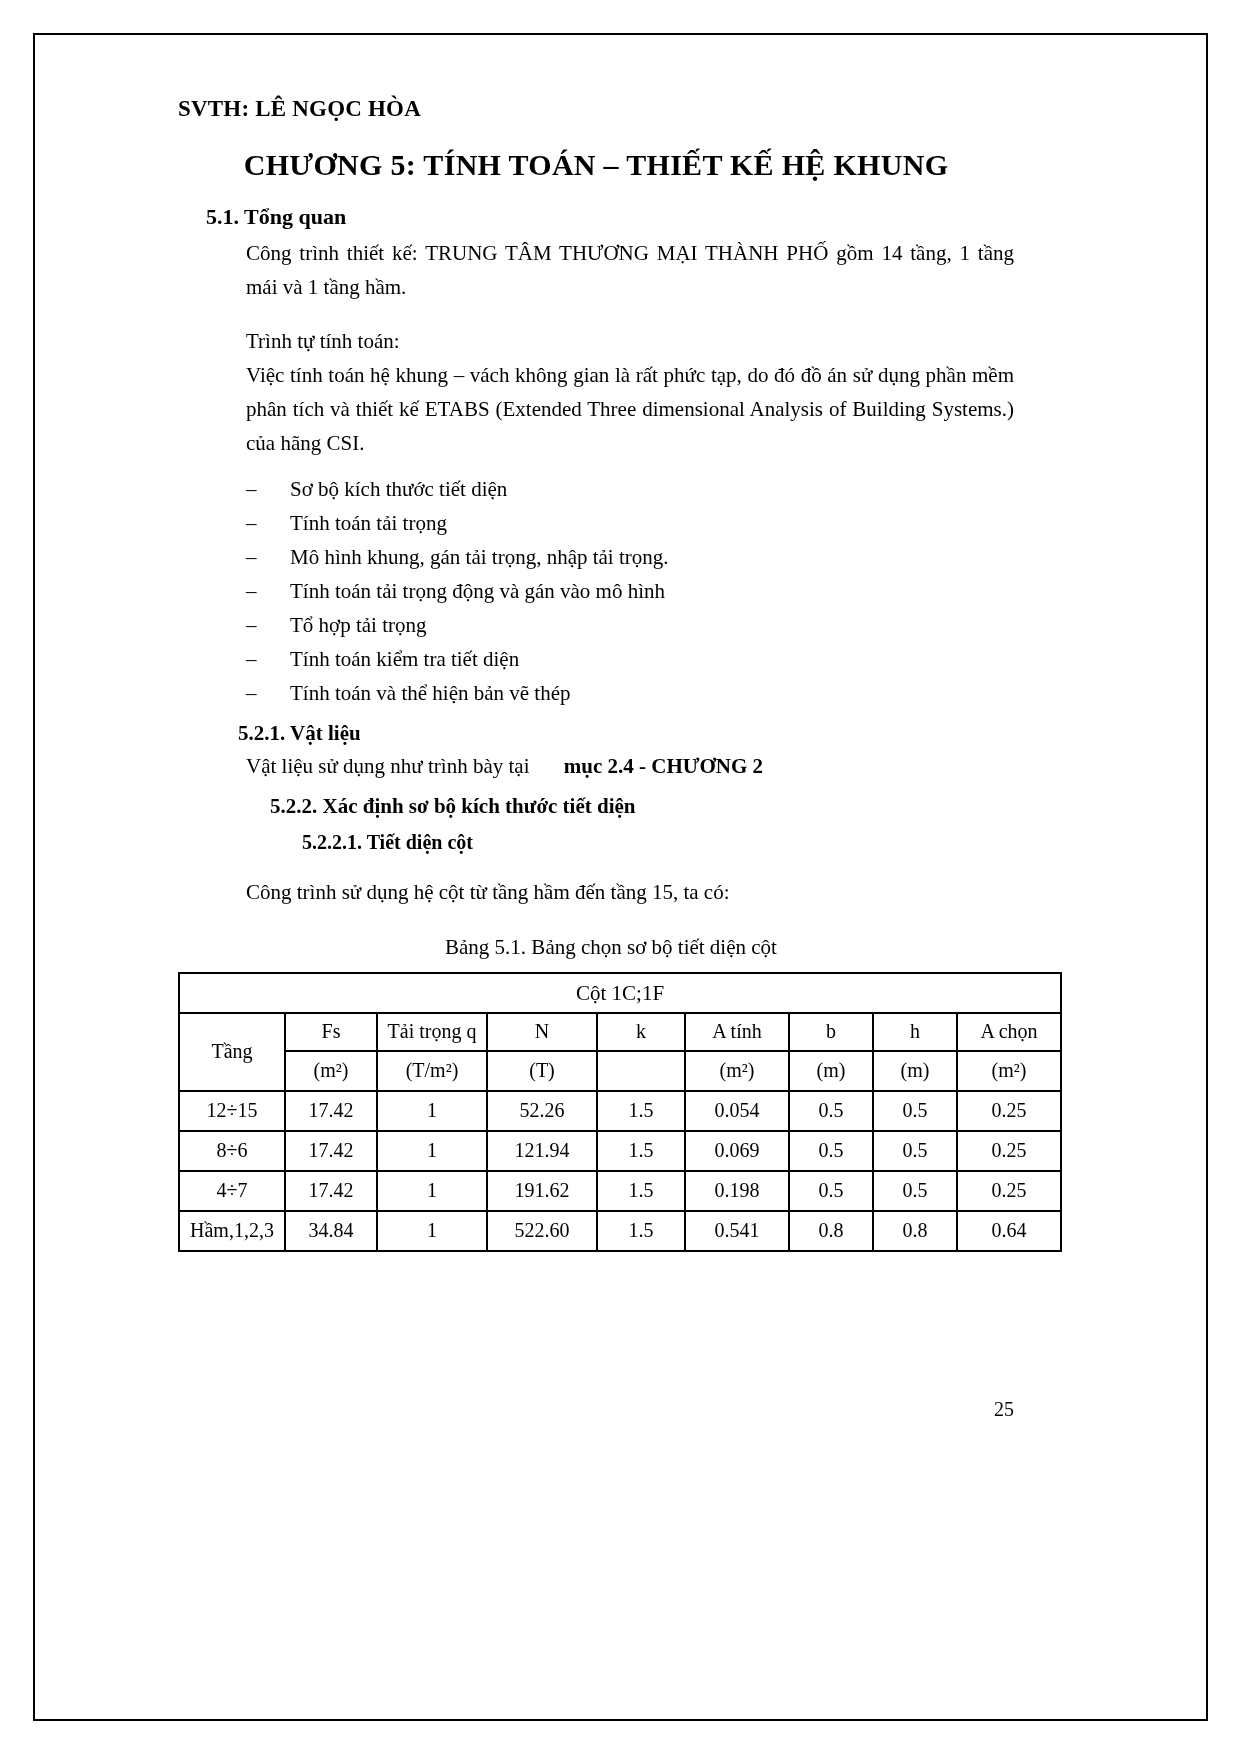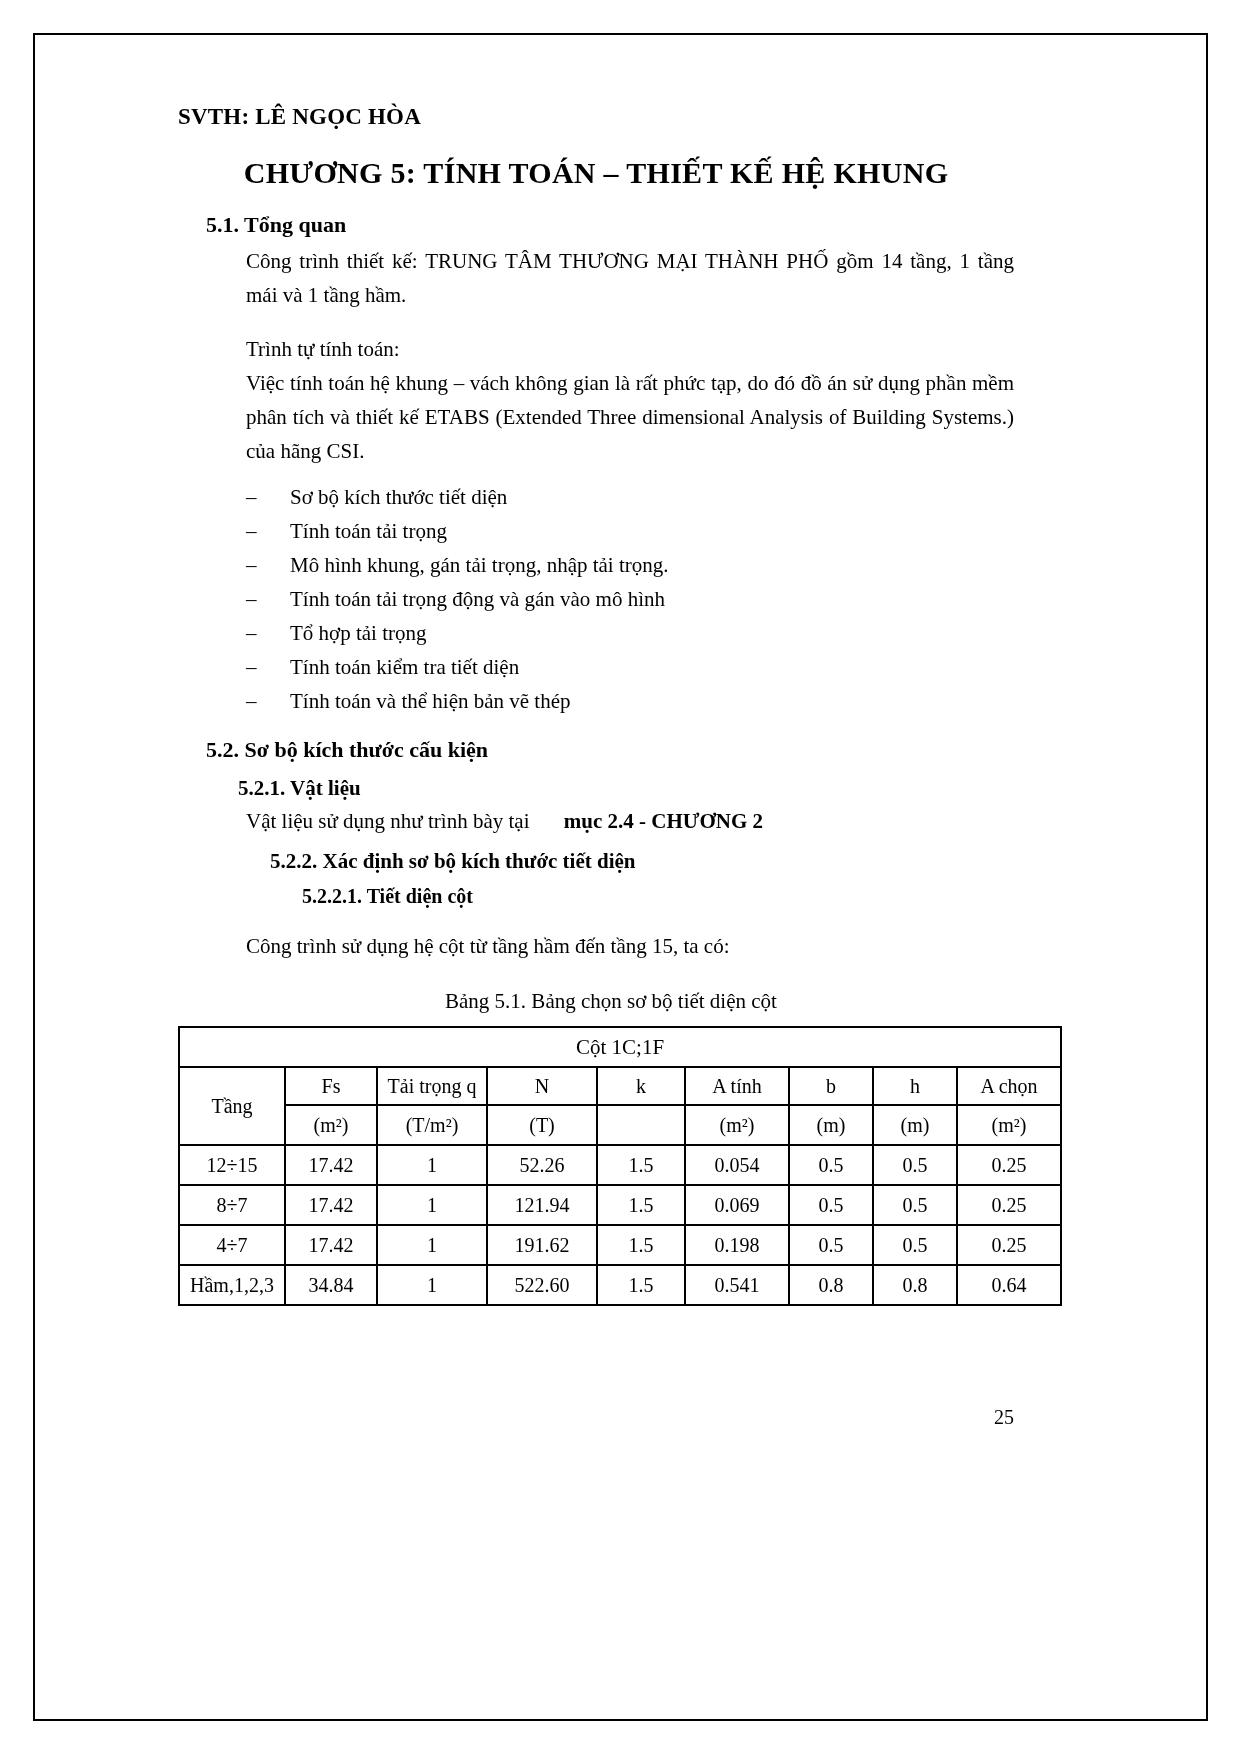--- a/index.html
+++ b/index.html
@@ -25,21 +25,21 @@
     left: 33px;
     top: 33px;
     width: 1175px;
     height: 1688px;
     border: 2px solid #000000;
     box-sizing: border-box;
   }
   .content {
     position: absolute;
     left: 178px;
-    top: 104px;
+    top: 96px;
     width: 836px;
     box-sizing: border-box;
   }
   .header-name {
     font-weight: bold;
     font-size: 23px;
     letter-spacing: 0.2px;
     margin: 0 0 26px 0;
     line-height: 1.1;
   }
@@ -164,21 +164,20 @@
     <ul class="dashlist">
       <li><span class="dash">–</span><span>Sơ bộ kích thước tiết diện</span></li>
       <li><span class="dash">–</span><span>Tính toán tải trọng</span></li>
       <li><span class="dash">–</span><span>Mô hình khung, gán tải trọng, nhập tải trọng.</span></li>
       <li><span class="dash">–</span><span>Tính toán tải trọng động và gán vào mô hình</span></li>
       <li><span class="dash">–</span><span>Tổ hợp tải trọng</span></li>
       <li><span class="dash">–</span><span>Tính toán kiểm tra tiết diện</span></li>
       <li><span class="dash">–</span><span>Tính toán và thể hiện bản vẽ thép</span></li>
     </ul>
 
-    <h2 class="sec" style="margin-top:18px;">5.2. Sơ bộ kích thước cấu kiện</h2>
 
     <h3 class="subsec">5.2.1. Vật liệu</h3>
 
     <p class="body nojust"><span>Vật liệu sử dụng như trình bày tại </span><span class="bold-inline">mục 2.4 - CHƯƠNG 2</span></p>
 
     <h4 class="subsubsec">5.2.2. Xác định sơ bộ kích thước tiết diện</h4>
 
     <h5 class="subsubsubsec">5.2.2.1. Tiết diện cột</h5>
 
 
@@ -229,21 +228,21 @@
           <td class="data-cell">17.42</td>
           <td class="data-cell">1</td>
           <td class="data-cell">52.26</td>
           <td class="data-cell">1.5</td>
           <td class="data-cell">0.054</td>
           <td class="data-cell">0.5</td>
           <td class="data-cell">0.5</td>
           <td class="data-cell">0.25</td>
         </tr>
         <tr>
-          <td class="data-cell">8÷7</td>
+          <td class="data-cell">8÷6</td>
           <td class="data-cell">17.42</td>
           <td class="data-cell">1</td>
           <td class="data-cell">121.94</td>
           <td class="data-cell">1.5</td>
           <td class="data-cell">0.069</td>
           <td class="data-cell">0.5</td>
           <td class="data-cell">0.5</td>
           <td class="data-cell">0.25</td>
         </tr>
         <tr>

